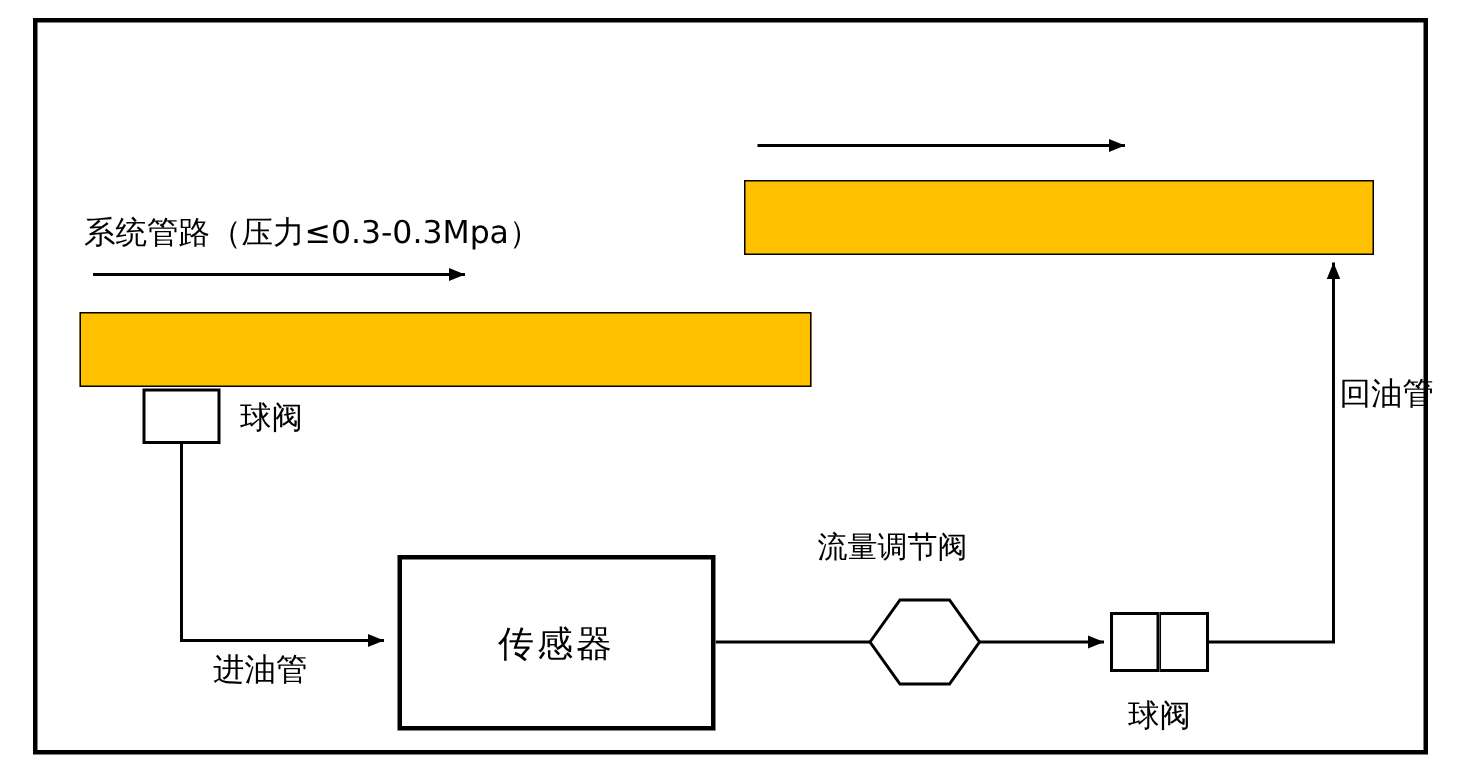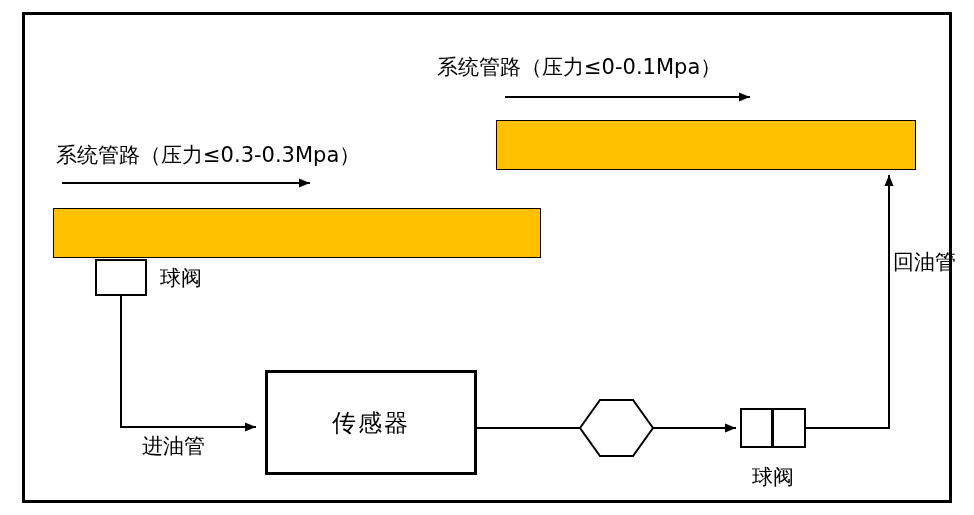--- a/index.html
+++ b/index.html
@@ -58,21 +58,21 @@
     height: 37px;
     background: #ffffff;
     border: 2px solid #000000;
     box-sizing: border-box;
   }
   .sensor {
     position: absolute;
     left: 265px;
     top: 370px;
     width: 212px;
-    height: 105px;
+    height: 117px;
     background: #ffffff;
     border: 3px solid #000000;
     box-sizing: border-box;
     display: flex;
     align-items: center;
     justify-content: center;
   }
   .sensor span {
     font-size: 24px;
     color: #000000;
@@ -146,26 +146,26 @@
 
   <div class="sensor">
     <span>传感器</span>
   </div>
 
   <div class="valve-bottom">
     <div class="valve-cell"></div>
     <div class="valve-cell"></div>
   </div>
 
-  <div class="lbl lbl-top-pipe">系统管路（压力≤0-0.1Mpa）</div>
 
   <div class="lbl lbl-left-pipe">系统管路（压力≤0.3-0.3Mpa）</div>
 
   <div class="lbl lbl-valve-top">球阀</div>
 
   <div class="lbl lbl-inlet">进油管</div>
 
+  <div class="lbl lbl-flow-valve">流量调节阀</div>
 
   <div class="lbl lbl-valve-bot">球阀</div>
 
   <div class="lbl lbl-return">回油管</div>
 
 </div>
 
 </body></html>

